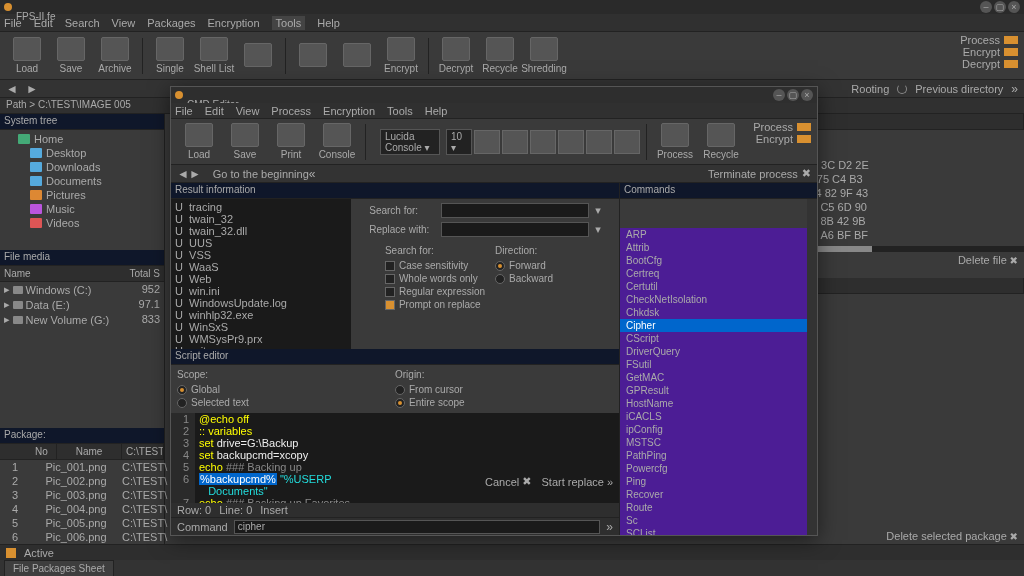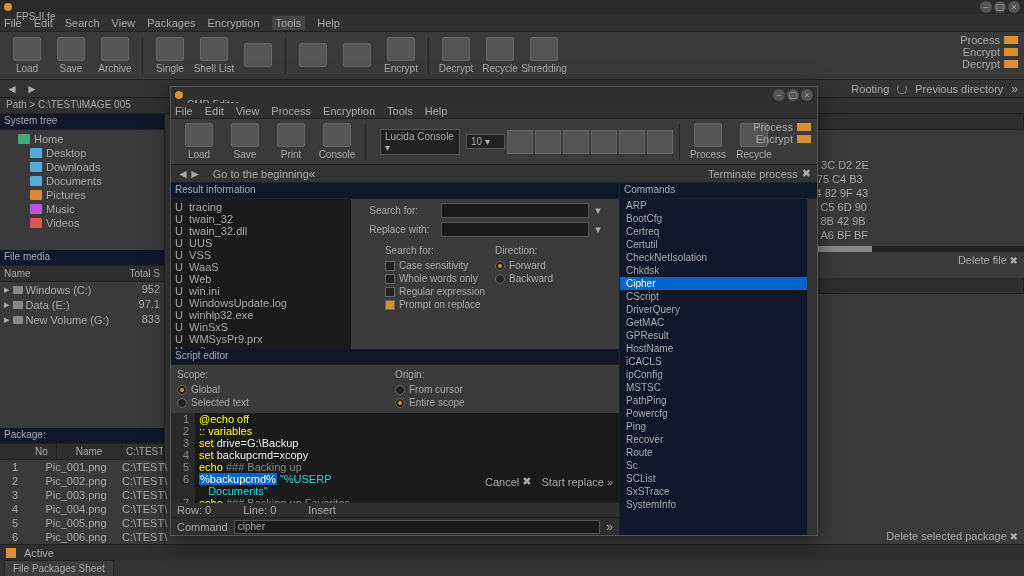--- a/index.html
+++ b/index.html
@@ -73,22 +73,22 @@
 .tabs { height:18px; background:#333; padding:0 4px; }
 .tab { display:inline-block; padding:2px 8px; background:#3e3e3e; border:1px solid #222; font-size:10px; }
 
 
 .dlg { position:absolute; left:170px; top:86px; width:648px; height:450px; background:#3a3a3a; border:1px solid #555; box-shadow:0 4px 20px rgba(0,0,0,.5); display:flex; flex-direction:column; }
 .dlg .titlebar { background:#2e2e2e; height:16px; }
 .dlg .menubar { height:16px; }
 .dlg .toolbar { height:46px; }
 .dlg .tbtn { width:44px; }
 .dlg-tool2 { display:flex; align-items:center; gap:6px; margin-left:8px; }
-.dlg-sel { background:#222; border:1px solid #555; padding:1px 4px; font-size:10px; width:80px; }
-.dlg-sel.sm { width:39px; }
+.dlg-sel { background:#222; border:1px solid #555; padding:1px 4px; font-size:10px; width:60px; }
+.dlg-sel.sm { width:26px; }
 .big-ic { width:26px; height:24px; background:#555; border:1px solid #666; cursor:pointer; }
 .dlg-nav { height:18px; background:#333; display:flex; align-items:center; padding:0 6px; border-bottom:1px solid #222; }
 .dlg-nav .sp { flex:1; }
 .dlg-body { flex:1; display:flex; overflow:hidden; }
 .dlg-left { flex:1; display:flex; flex-direction:column; overflow:hidden; }
 .dlg-right { width:198px; display:flex; flex-direction:column; border-left:1px solid #222; }
 .result { flex:0 0 auto; display:flex; }
 .result-list { width:180px; background:#1a1a1a; padding:2px 4px; font-family:'Lucida Console',monospace; font-size:10px; color:#2dd; overflow:hidden; height:150px; }
 .result-list div { white-space:pre; }
 .search-panel { flex:1; padding:4px 6px; display:flex; flex-direction:column; gap:4px;align-items:center; }
@@ -107,24 +107,24 @@
 .code { flex:1; background:#1a1a1a; font-family:'Lucida Console',monospace; font-size:11px; overflow:hidden; position:relative; }
 .code-line { display:flex; }
 .ln { width:24px; text-align:right; padding-right:6px; color:#888; background:#2a2a2a; }
 .ct { flex:1; padding-left:4px; white-space:pre; color:#eee; }
 .kw { color:#ff0; }
 .cm { color:#888; }
 .st { color:#2dd; }
 .hl { background:#06c; color:#fff; padding:0 1px; }
 .act-row { position:absolute; right:6px; top:62px; display:flex; gap:10px; font-size:10px; }
 .act-row span { cursor:pointer; display:flex; align-items:center; gap:3px; }
-.code-status { height:14px; background:#2e2e2e; font-size:9px; padding:0 6px; display:flex; gap:32px; align-items:center; }
+.code-status { height:14px; background:#2e2e2e; font-size:9px; padding:0 6px; display:flex; gap:8px; align-items:center; }
 .cmd-in { height:18px; background:#2e2e2e; display:flex; align-items:center; padding:0 6px; gap:6px; border-top:1px solid #222; }
 .cmd-in input { flex:1; background:#1a1a1a; border:1px solid #555; height:14px; padding:0 3px; color:#aaa; font-size:10px; }
-.cmds { flex:1; background:#0f172a; overflow-y:auto; }
+.cmds { flex:1; background:#4c1d95; overflow-y:auto;margin-top:29px; }
 .cmds div { padding:1px 6px; font-size:10px; cursor:pointer; }
 .cmds .sel { background:#06c; color:#fff; }
 .sb { width:10px; background:#333; }
 </style>
 </head>
 <body>
 
 <div class="titlebar">
   <span class="dot"></span>
   <span class="title">FPS-II fe</span>
@@ -594,28 +594,30 @@
         <span>Command</span>
         <input value="cipher" style="">
         <span class="arrow">»</span>
       </div>
     </div>
     <div class="dlg-right">
       <div class="panelh">Commands</div>
       <div style="display:flex; flex:1; overflow:hidden">
         <div class="cmds" id="cmds">
             <div>ARP</div>
+            <div>Attrib</div>
             <div>BootCfg</div>
             <div>Certreq</div>
             <div>Certutil</div>
             <div>CheckNetIsolation</div>
             <div>Chkdsk</div>
             <div class="sel">Cipher</div>
             <div>CScript</div>
             <div>DriverQuery</div>
+            <div>FSutil</div>
             <div>GetMAC</div>
             <div>GPResult</div>
             <div>HostName</div>
             <div>iCACLS</div>
             <div>ipConfig</div>
             <div>MSTSC</div>
             <div>PathPing</div>
             <div>Powercfg</div>
             <div>Ping</div>
             <div>Recover</div>

